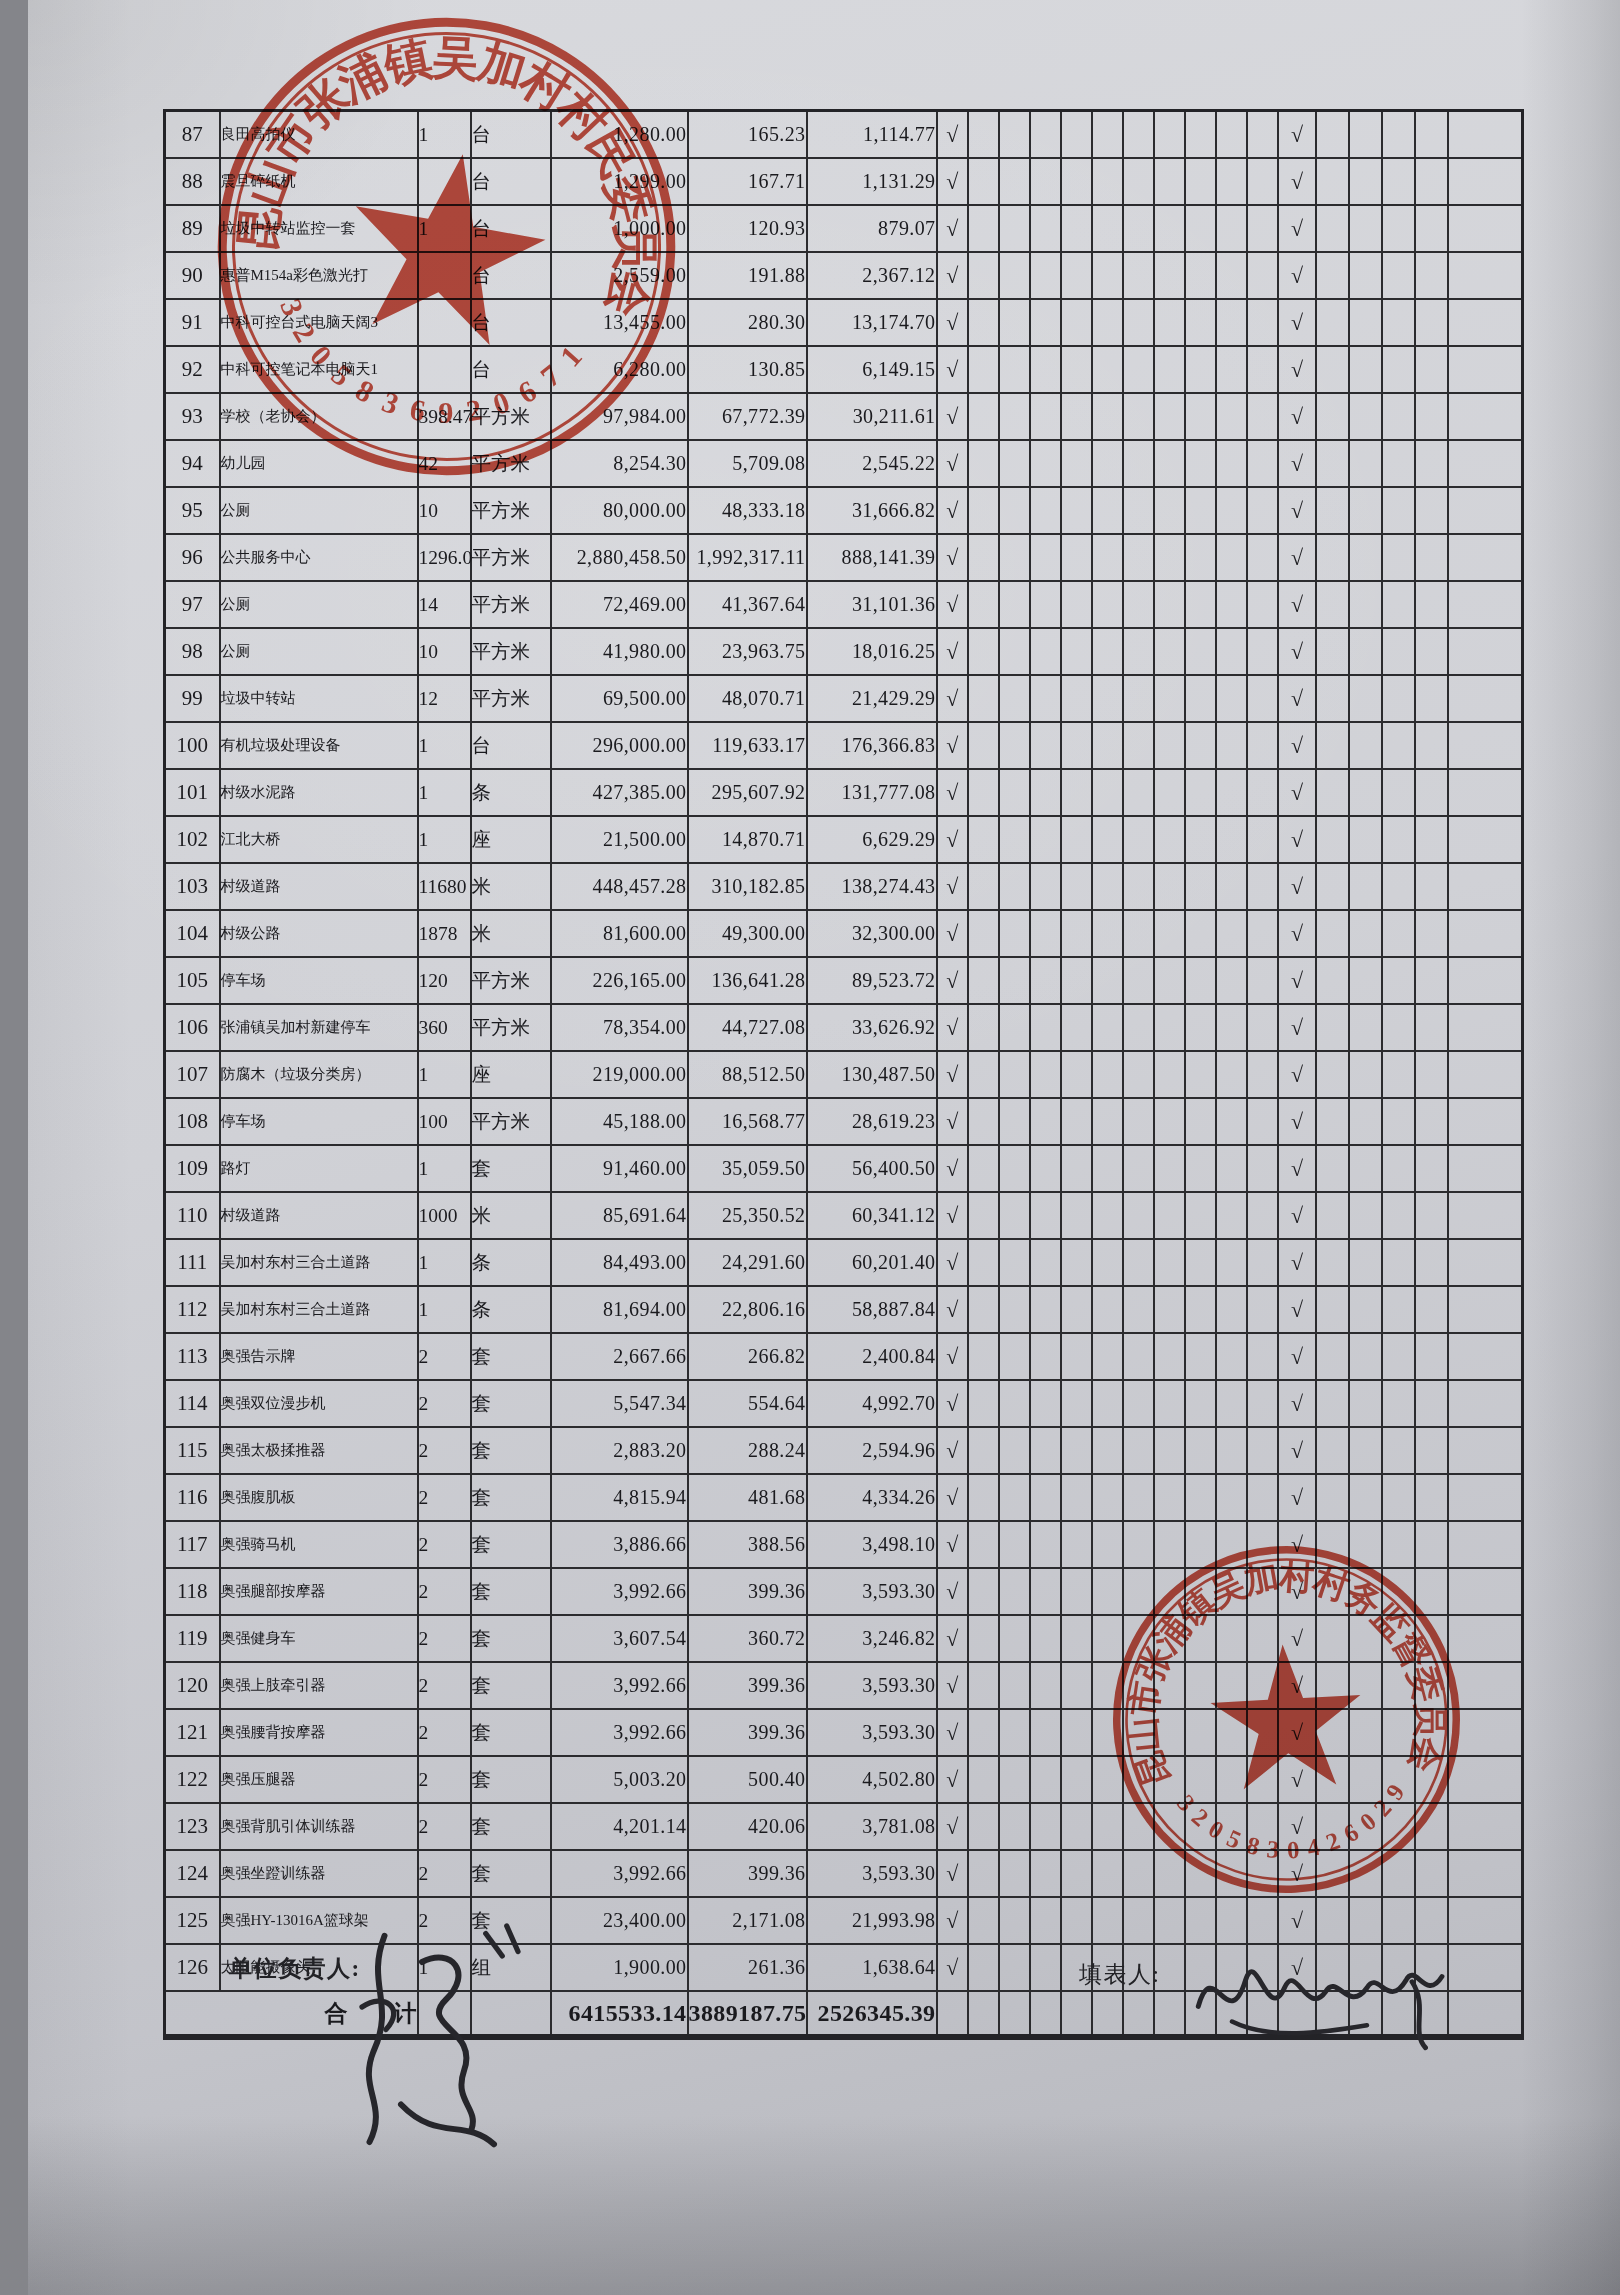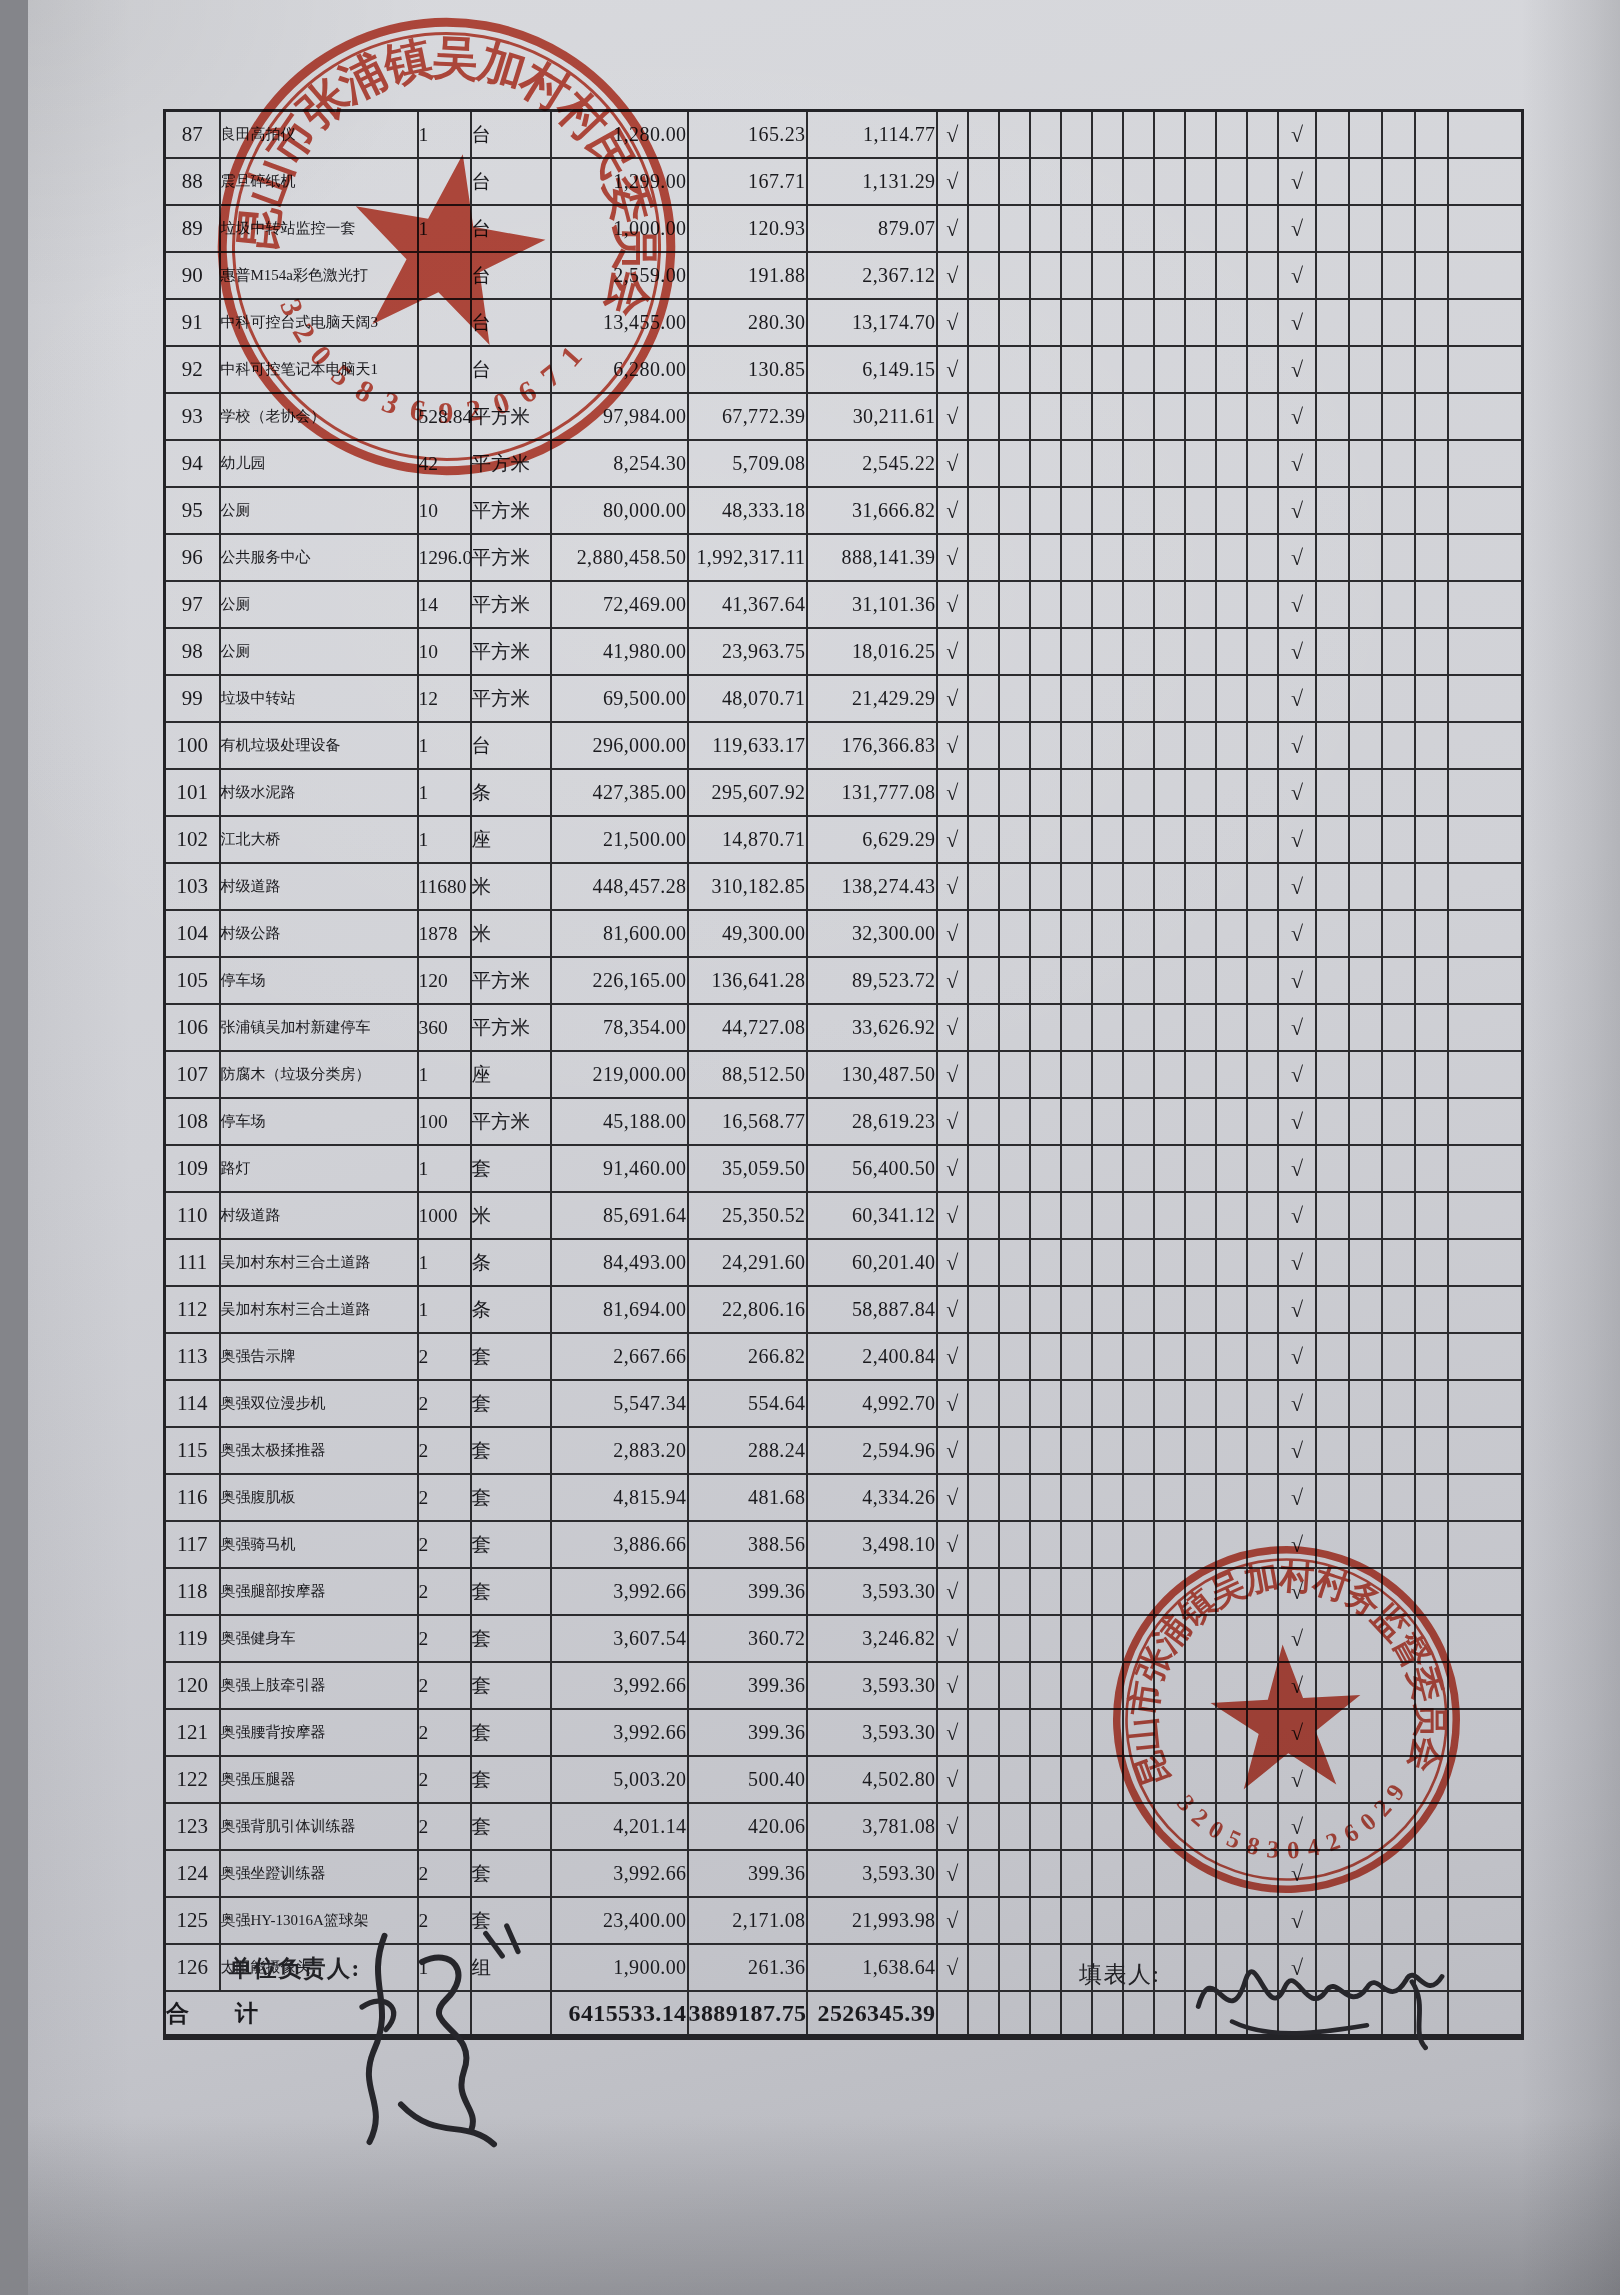--- a/index.html
+++ b/index.html
@@ -24,21 +24,21 @@
     border:2.3px solid #2b2b2e; height:45px; padding:0;
     vertical-align:middle; overflow:visible;
   }
   td.c-no   {text-align:center; font-size:21px;}
   td.c-name {font-size:15px; padding-left:5.3px; white-space:nowrap;}
   td.c-qty  {font-size:19.5px; padding-left:2.3px; white-space:nowrap;}
   td.c-unit {font-size:19.5px; padding-left:5.3px; white-space:nowrap;}
   td.c-money{text-align:right; padding-right:8.3px; font-size:20px; white-space:nowrap; letter-spacing:0.4px;}
   td.c-chk  {text-align:center; font-size:22px; color:#202024;}
   tr.total-row td{height:42px;}
-  tr.total-row td.t-label{text-align:left; font-weight:bold; font-size:23px;font-family:Liberation Serif, serif;}
+  tr.total-row td.t-label{text-align:right; font-weight:bold; font-size:23px;font-family:Liberation Serif, serif;}
   tr.total-row td.c-money{font-weight:600; font-size:24px;}
   .footer-label{position:absolute; font-size:23px; color:#222226; letter-spacing:1.5px;}
   .fl-left{left:201px; top:1953px;font-weight:bold;}
   .fl-right{left:1051px; top:1959px;}
   .sig{position:absolute; fill:none; stroke:#26262b; stroke-linecap:round; stroke-linejoin:round;}
   .sig-left{left:304px; top:1917px;}
   .sig-right{left:1159px; top:1935px;}
   .stamp{position:absolute; mix-blend-mode:multiply; opacity:0.88;}
   .stamp text{font-family:"Liberation Serif","DejaVu Serif",serif; font-weight:bold;}
   .stamp1{left:186px; top:13.5px; transform:rotate(10deg);}
@@ -229,21 +229,21 @@
           <td class="c-chk">√</td>
           <td class="c-e"></td>
           <td class="c-e"></td>
           <td class="c-e"></td>
           <td class="c-e"></td>
           <td class="c-e"></td>
         </tr>
         <tr>
           <td class="c-no">93</td>
           <td class="c-name">学校（老协会）</td>
-          <td class="c-qty">528.84</td>
+          <td class="c-qty">398.47</td>
           <td class="c-unit">平方米</td>
           <td class="c-money">97,984.00</td>
           <td class="c-money">67,772.39</td>
           <td class="c-money">30,211.61</td>
           <td class="c-chk">√</td>
           <td class="c-e"></td>
           <td class="c-e"></td>
           <td class="c-e"></td>
           <td class="c-e"></td>
           <td class="c-e"></td>

